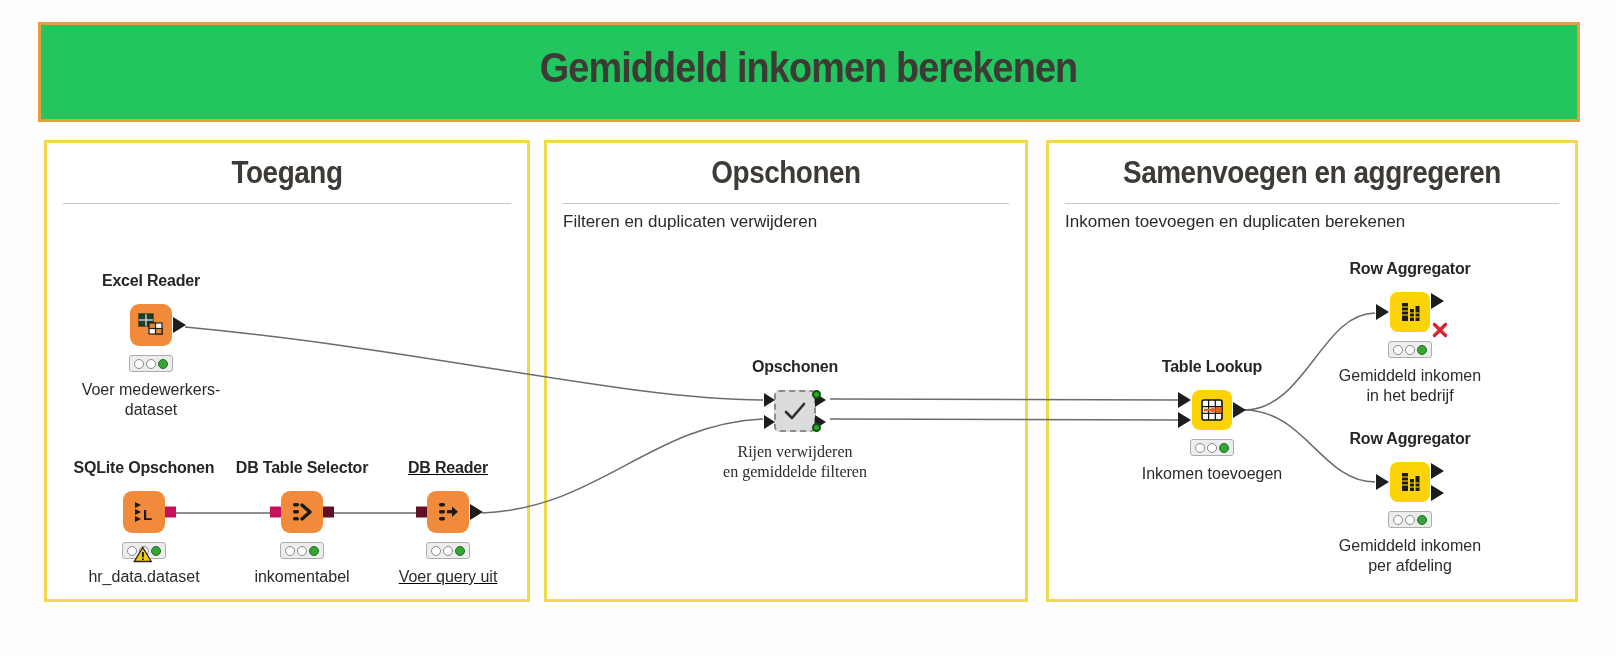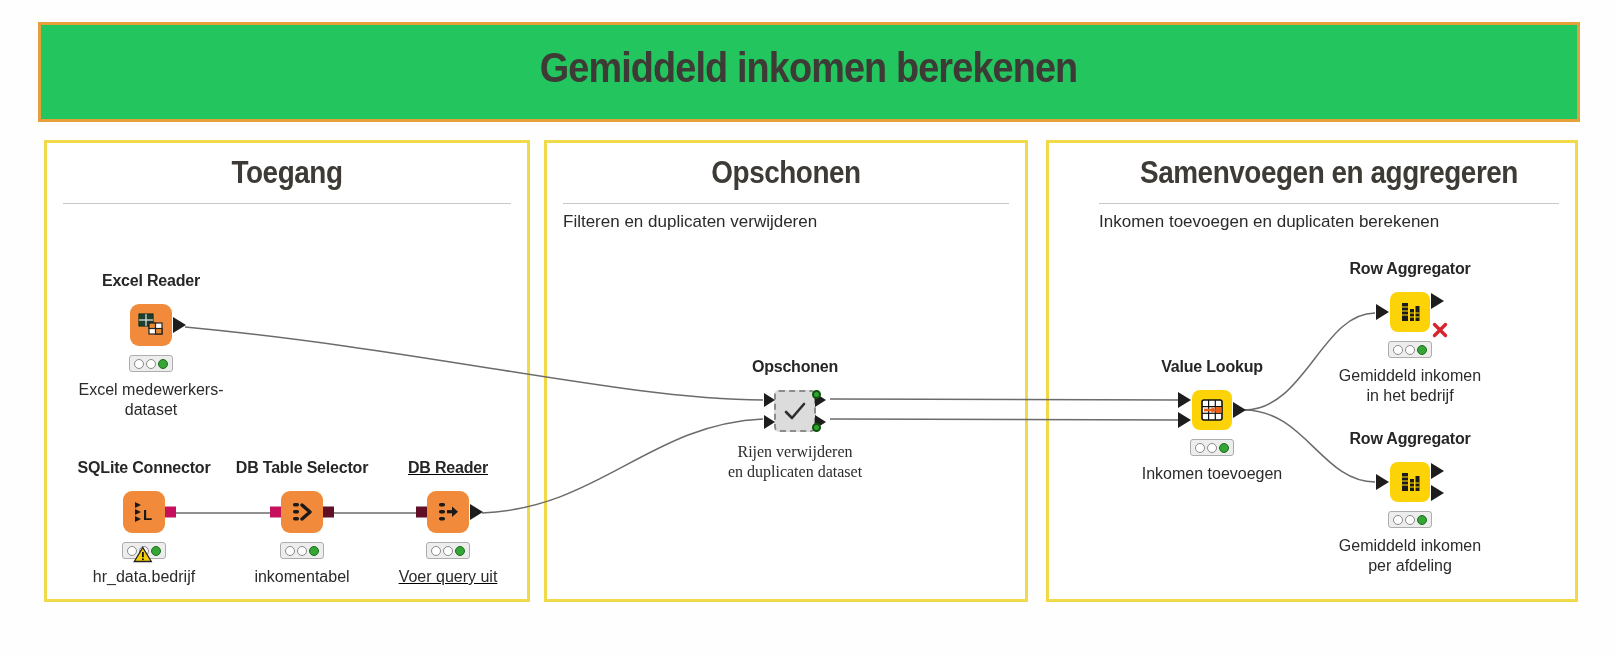--- a/index.html
+++ b/index.html
@@ -84,21 +84,21 @@
 
 <div class="section" style="left:44px;width:486px;">
   <div class="section-heading">Toegang</div>
   <hr class="section-divider">
 </div>
 <div class="section" style="left:544px;width:484px;">
   <div class="section-heading">Opschonen</div>
   <hr class="section-divider">
   <div class="section-subtitle">Filteren en duplicaten verwijderen</div>
 </div>
-<div class="section" style="left:1046px;width:532px;padding-left:34px;">
+<div class="section" style="left:1046px;width:532px;">
   <div class="section-heading">Samenvoegen en aggregeren</div>
   <hr class="section-divider">
   <div class="section-subtitle">Inkomen toevoegen en duplicaten berekenen</div>
 </div>
 
 <svg class="wires" width="1616" height="656">
   <g fill="none" stroke="#6B6B6B" stroke-width="1.5">
     <path d="M185,327 C430,350 620,399 763,400"></path>
     <path d="M482,513 C600,508 650,424 763,419"></path>
     <path d="M830,399 L1179,400"></path>
@@ -126,27 +126,27 @@
       </g>
     </svg>
     <div class="port-tri out center"></div>
   </div>
   <div class="traffic">
     <div class="light"></div>
     <div class="light"></div>
     <div class="light green"></div>
   </div>
   <div class="node-label">
-    <div>Excel medewerkers-</div>
+    <div>Voer medewerkers-</div>
     <div>dataset</div>
   </div>
 </div>
 
 <div class="node-group" style="left:64px;top:458px;">
-  <div class="node-title">SQLite Connector</div>
+  <div class="node-title">SQLite Opschonen</div>
   <div class="node-box orange">
     <svg class="icon" width="26" height="26">
       <g fill="#1a1a1a">
         <path d="M4 3 L10 6 L4 9 Z"></path>
         <path d="M4 10 L10 13 L4 16 Z"></path>
         <path d="M4 17 L10 20 L4 23 Z"></path>
       </g>
       <text x="12" y="21" font-size="15" font-weight="bold" fill="#1a1a1a" font-family="Liberation Sans, sans-serif">L</text>
     </svg>
     <div class="port-sq out magenta"></div>
@@ -155,21 +155,21 @@
     <div class="light"></div>
     <div class="light"></div>
     <div class="light green"></div>
     <svg class="warning-badge" width="20" height="17">
       <path d="M10 1.5 L18.5 15.5 L1.5 15.5 Z" fill="#F5CE0A" stroke="#222" stroke-width="1.3"></path>
       <rect x="9.2" y="6" width="1.8" height="5.2" fill="#111"></rect>
       <circle cx="10.1" cy="13.2" r="1" fill="#111"></circle>
     </svg>
   </div>
   <div class="node-label">
-    <div>hr_data.bedrijf</div>
+    <div>hr_data.dataset</div>
   </div>
 </div>
 
 <div class="node-group" style="left:222px;top:458px;">
   <div class="node-title">DB Table Selector</div>
   <div class="node-box orange">
     <svg class="icon" width="26" height="26">
       <g fill="#1a1a1a">
         <rect x="4" y="4" width="6" height="3.4" rx="1.6"></rect>
         <rect x="4" y="11" width="6" height="3.4" rx="1.6"></rect>
@@ -223,26 +223,26 @@
     </svg>
     <div class="port-tri small in" style="top:1px;"></div>
     <div class="port-tri small in" style="bottom:1px;"></div>
     <div class="port-tri small out" style="top:1px;"></div>
     <div class="port-tri small out" style="bottom:1px;"></div>
     <div class="port-dot top"></div>
     <div class="port-dot bottom"></div>
   </div>
   <div class="node-label" style="margin-top:10px;font-family:Liberation Serif, serif;">
     <div>Rijen verwijderen</div>
-    <div>en duplicaten dataset</div>
+    <div>en gemiddelde filteren</div>
   </div>
 </div>
 
 <div class="node-group" style="left:1132px;top:357px;">
-  <div class="node-title">Value Lookup</div>
+  <div class="node-title">Table Lookup</div>
   <div class="node-box yellow">
     <svg class="icon" width="26" height="26">
       <rect x="3" y="3" width="20" height="20" rx="2" fill="#fff" stroke="#111" stroke-width="1.6"></rect>
       <line x1="9.6" y1="3" x2="9.6" y2="23" stroke="#111" stroke-width="1.2"></line>
       <line x1="16.3" y1="3" x2="16.3" y2="23" stroke="#111" stroke-width="1.2"></line>
       <line x1="3" y1="9.6" x2="23" y2="9.6" stroke="#111" stroke-width="1.2"></line>
       <line x1="3" y1="16.3" x2="23" y2="16.3" stroke="#111" stroke-width="1.2"></line>
       <rect x="16.6" y="10" width="6" height="6" fill="#E8611A"></rect>
       <line x1="5" y1="13" x2="14" y2="13" stroke="#E8611A" stroke-width="2.6"></line>
       <path d="M12.5 9.8 L17.5 13 L12.5 16.2 Z" fill="#E8611A"></path>

